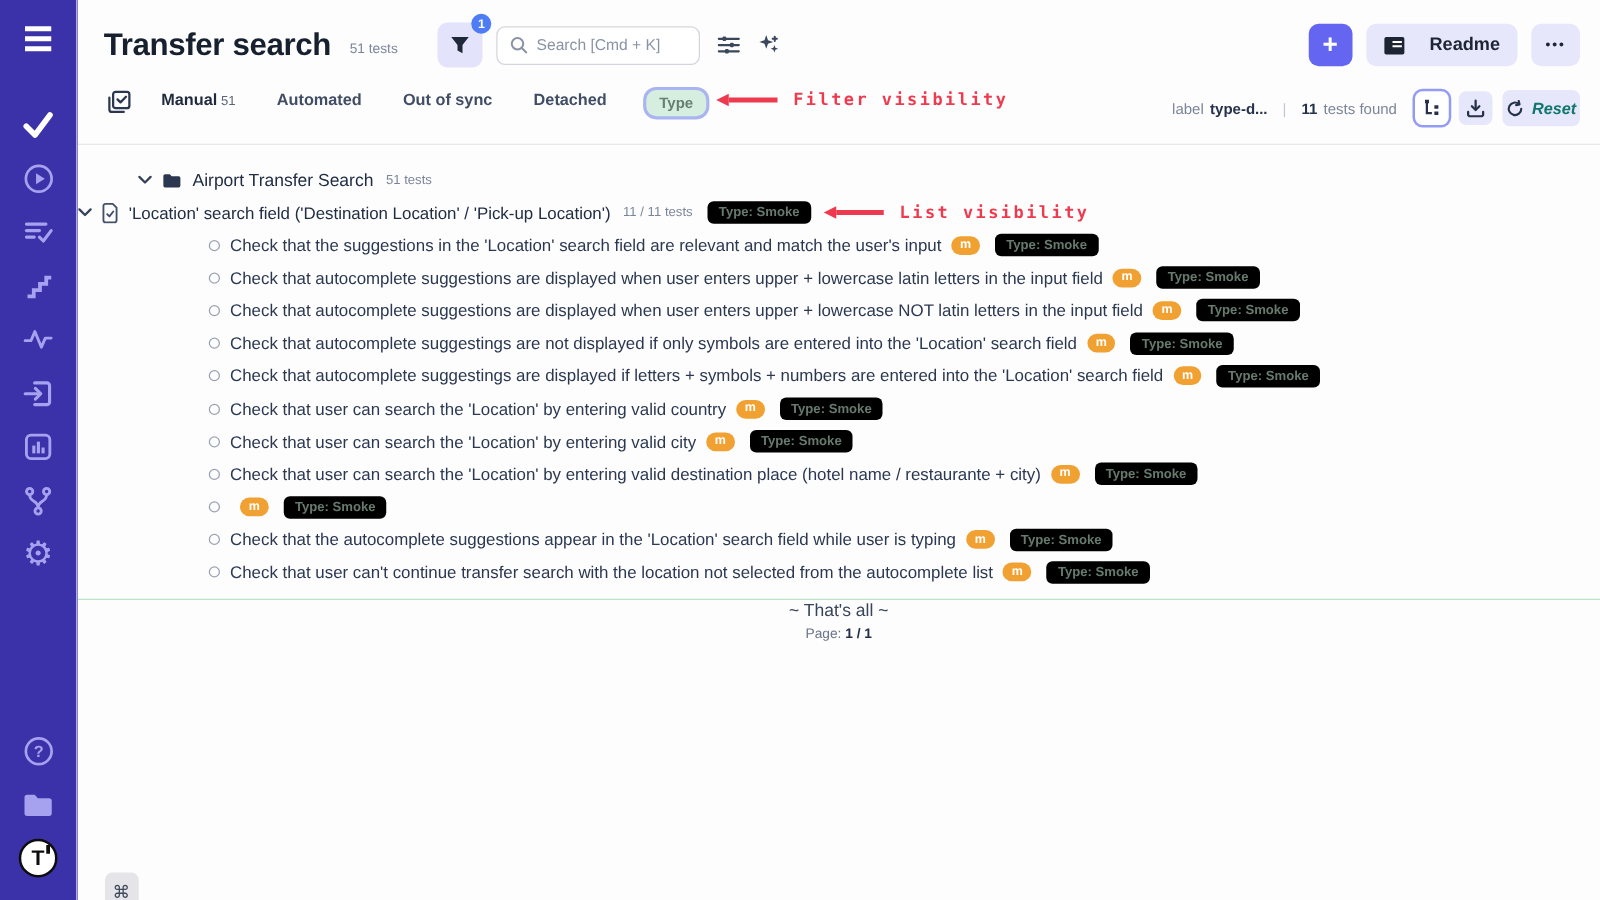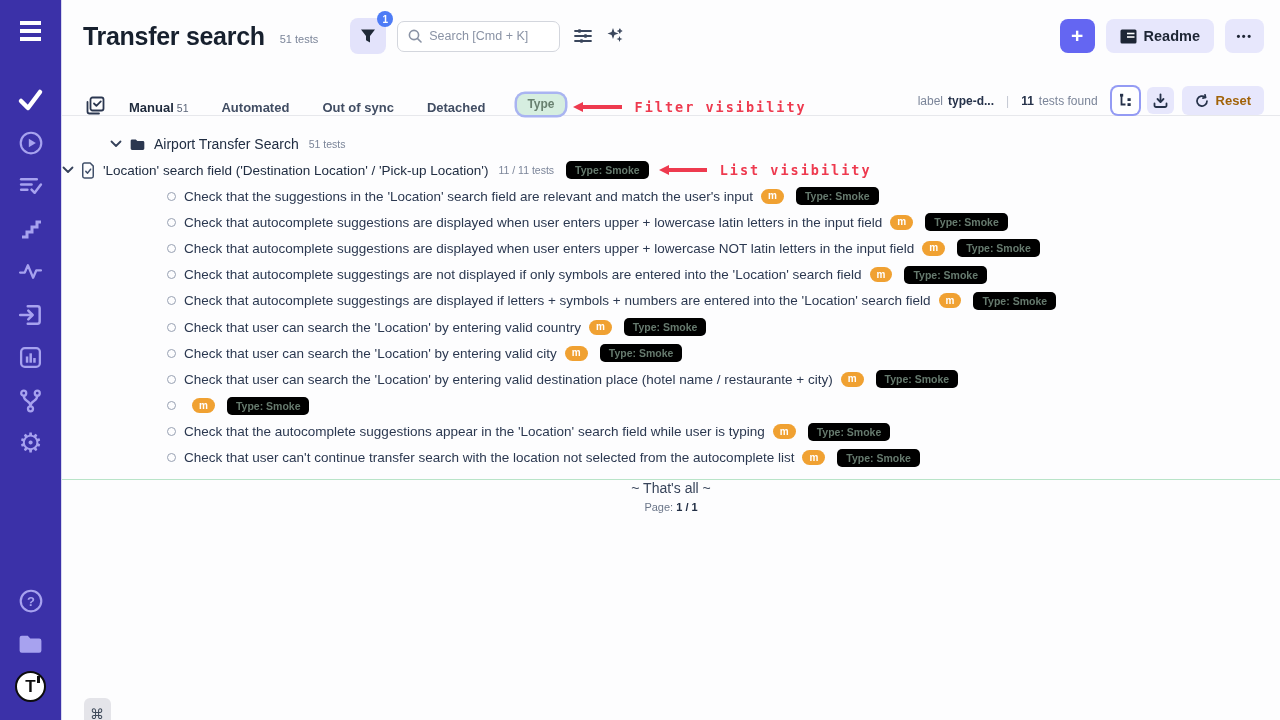--- a/index.html
+++ b/index.html
@@ -34,48 +34,48 @@
   .search-box { display:flex; align-items:center; gap:7px; width:163px; height:31px; margin-left:11px;
                 border:1px solid #d3d6dd; border-radius:7px; background:#fff; padding:0 10px; }
   .search-box input { border:none; outline:none; width:115px; font-size:12.5px; color:#39445a;
                       font-family:"Liberation Sans",sans-serif; background:transparent; }
   .search-box input::placeholder { color:#8a93a5; }
   .hd-ico { margin-left:14px; cursor:pointer; display:flex; }
   .hd-right { margin-left:auto; display:flex; align-items:center; gap:11px; }
   .add-btn { width:35px; height:34px; border-radius:8px; background:#6466f2; color:#fff; font-size:21px;
              display:flex; align-items:center; justify-content:center; cursor:pointer; font-weight:bold; }
   .readme-btn { height:34px; padding:0 14px; border-radius:8px; background:#e7e7fc; display:flex;
-                align-items:center; gap:7px; font-size:14.5px; font-weight:bold; color:#1d2534; cursor:pointer; }
+                align-items:center; gap:20px; font-size:14.5px; font-weight:bold; color:#1d2534; cursor:pointer; }
   .more-btn { width:39px; height:34px; border-radius:8px; background:#e7e7fc; display:flex; align-items:center;
               justify-content:center; color:#1d2534; font-size:11px; letter-spacing:1.5px; font-weight:bold; cursor:pointer; }
 
   
-  .filterbar { display:flex; align-items:flex-end; height:44px; padding:0 16px 0 24px;
+  .filterbar { display:flex; align-items:flex-start; height:44px; padding:0 16px 0 24px;
                border-bottom:1px solid #e7e8ec; background:#fdfdfe; }
   .tabs { display:flex; align-items:center; gap:33px; margin-left:24px; }
   .tab { font-size:13px; font-weight:bold; color:#414d63; cursor:pointer; white-space:nowrap; }
   .tab.active { color:#1f2a3c; }
   .tab .cnt { font-size:10.5px; font-weight:normal; color:#5a6478; margin-left:3px; }
   .type-chip { margin-left:32px; padding:3px 10px 4px; background:#d6eee0; color:#68806f; font-size:12px;
                font-weight:bold; border-radius:8px; box-shadow:0 0 0 2.5px #a9b4f1; cursor:pointer; }
   .annotation { display:flex; align-items:center; color:#ee3a4f; }
   .arrow-head { width:0; height:0; border-top:5.5px solid transparent; border-bottom:5.5px solid transparent;
                 border-right:10px solid #ee3a4f; }
   .arrow-shaft { height:3.5px; background:#ee3a4f; }
   .annotation .txt { font-family:"DejaVu Sans Mono", monospace; font-weight:bold; font-size:13.5px;
                      letter-spacing:2px; margin-left:13px; white-space:nowrap; }
   .fb-right { margin-left:auto; display:flex; align-items:center; gap:8px; }
   .fb-meta { display:flex; align-items:center; gap:5px; font-size:12px; color:#7b8599; margin-right:6px; }
   .fb-meta b { color:#26324a; }
   .fb-sep { color:#c3c8d2; margin:0 7px; }
   .sq-btn { width:27px; height:27px; border-radius:6px; background:#e7e7fc; display:flex; align-items:center;
             justify-content:center; cursor:pointer; }
   .sq-btn.active { background:#fff; box-shadow:0 0 0 2px #949bf4; }
-  .reset-btn { height:29px; padding:0 13px; border-radius:6px; background:#e7e7fc; display:flex; align-items:center;
-               gap:7px; font-size:13px; font-weight:bold; color:#a16207; cursor:pointer; }
+  .reset-btn { height:29px; padding:0 3px; border-radius:6px; background:#e7e7fc; display:flex; align-items:center;
+               gap:7px; font-size:13px; font-weight:bold; color:#0f766e; cursor:pointer;font-style:italic; }
 
   
   .content { padding-top:15px; }
   .row { display:flex; align-items:center; height:26px; }
   .row.folder { padding-left:48px; }
   .row.suite { }
   .chev { display:flex; margin-right:7px; cursor:pointer; }
   .tree-ico { display:flex; margin-right:8px; }
   .folder-name { font-size:14px; color:#202d42; }
   .small-count { font-size:10.5px; color:#7b8599; margin-left:10px; white-space:nowrap; }

